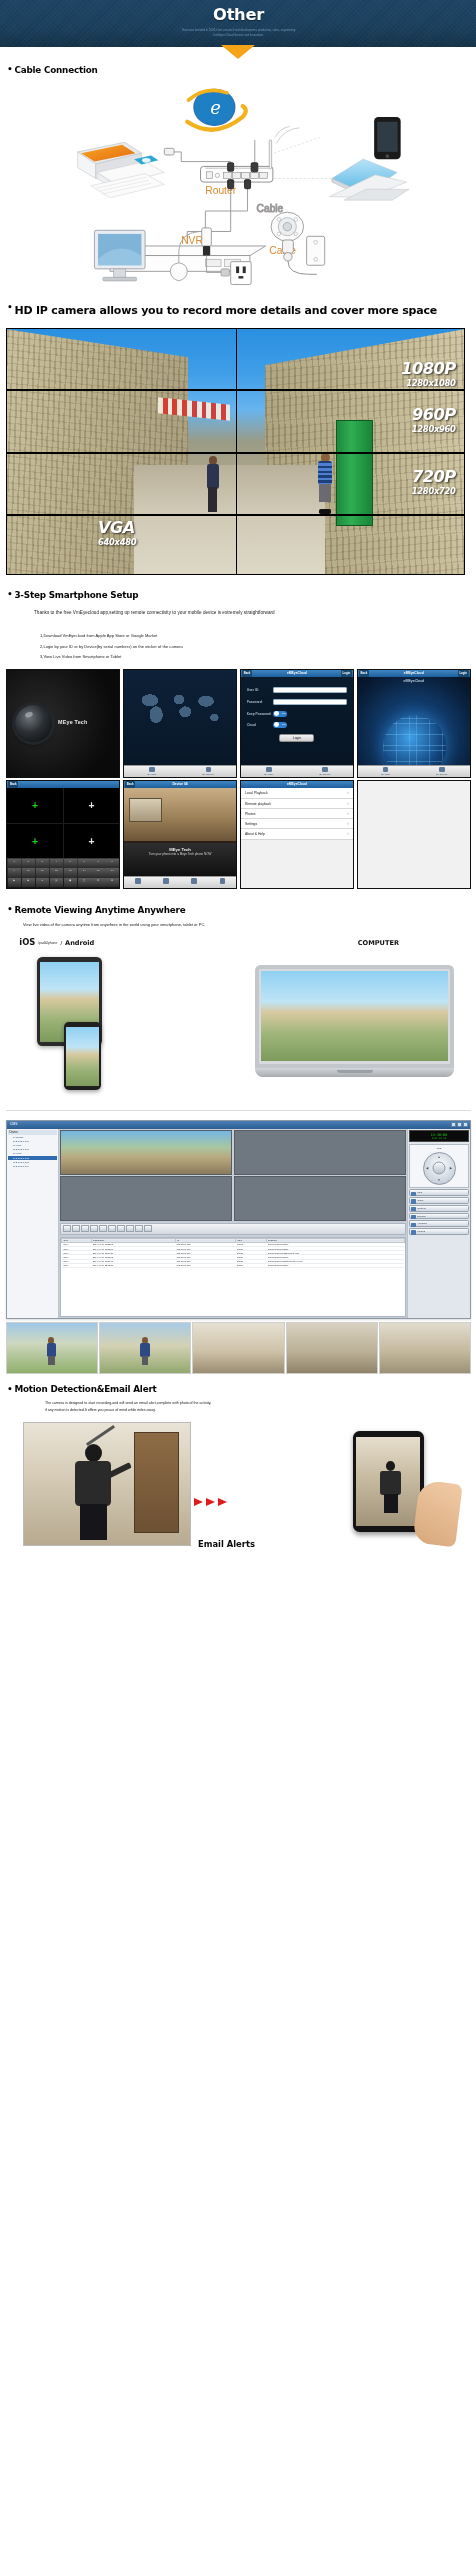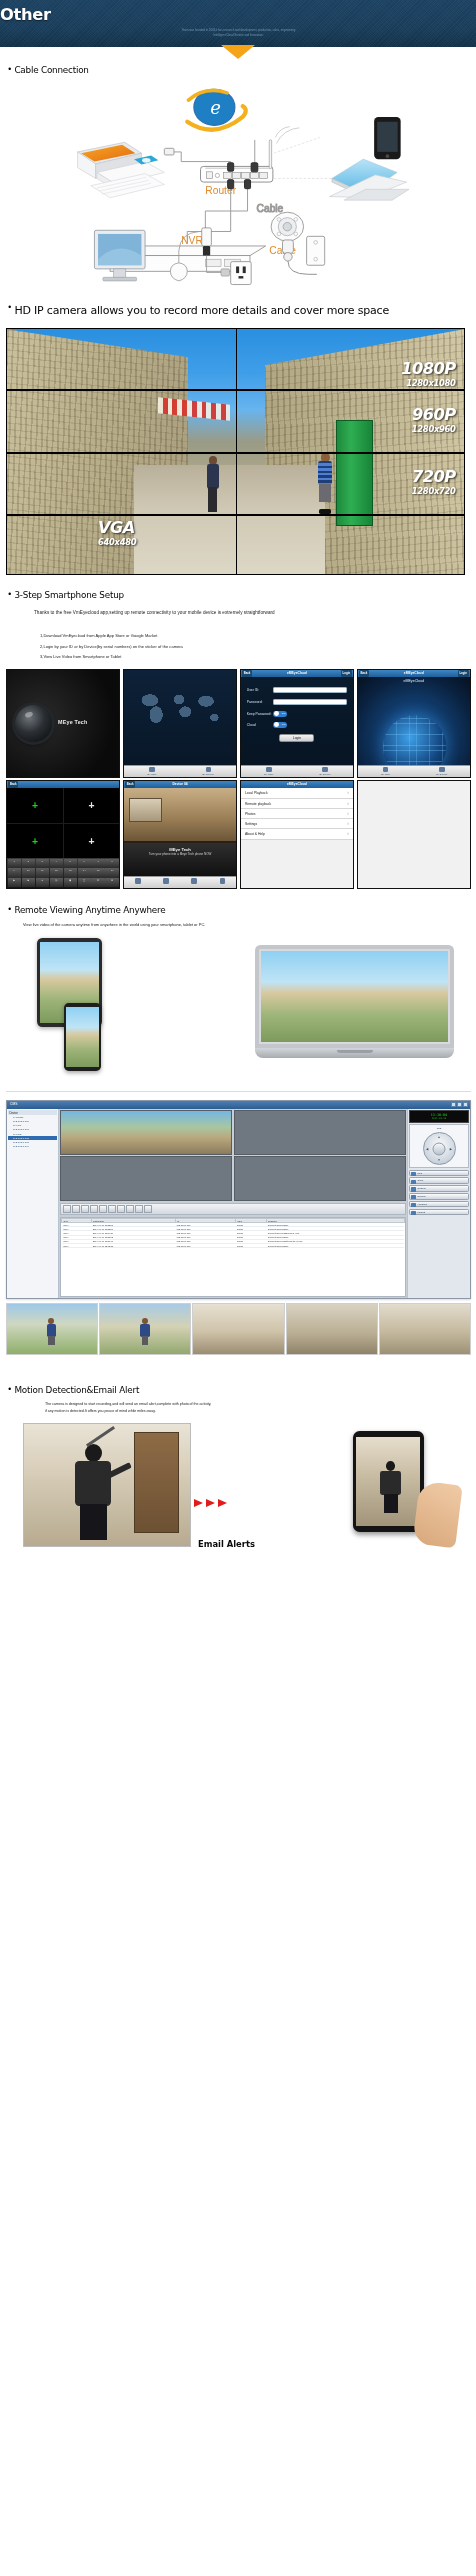--- a/index.html
+++ b/index.html
@@ -19,20 +19,21 @@
     position:relative;
     height:47px;
     background:#1c4363;
     background-image:
        repeating-linear-gradient(135deg, rgba(255,255,255,.035) 0 0.6px, rgba(0,0,0,0) 0.6px 1.8px),
        repeating-linear-gradient(45deg, rgba(0,0,0,.06) 0 0.6px, rgba(0,0,0,0) 0.6px 1.8px),
        linear-gradient(180deg,#1d4464 0%, #1a3f5d 60%, #14324a 100%);
     overflow:visible;
   }
   .hero-title {
+    text-align:center;
     color:#fff;
     font-size:16.3px;
     font-weight:bold;
     letter-spacing:-0.3px;
     padding-top:4.8px;
     text-shadow:0 0.6px 1.2px rgba(0,0,0,.5);
     font-family:"DejaVu Sans", sans-serif;
   }
   .hero-sub {
     text-align:center;
@@ -53,21 +54,21 @@
     width:0; height:0;
     border-left:17.5px solid transparent;
     border-right:17.5px solid transparent;
     border-top:14px solid #f5a418;
     z-index:5;
   }
 
   
   .sec-head {
     font-family:"DejaVu Sans", sans-serif;
-    font-weight:normal;
+    font-weight:bold;
     font-size:8.8px;
     color:#050505;
     letter-spacing:-0.2px;
     padding:0 0 0 8.4px;
     position:relative;
   }
   .sec-head::before{
     content:"\2022";
     position:absolute; left:1.2px; top:-0.6px;
     font-size:8.4px;
@@ -920,20 +921,27 @@
       <div class="menu-li">Settings</div>
       <div class="menu-li">About &amp; Help</div>
     </div>
 
     <div class="shot s8"></div>
   </div>
 
   <div class="block" style="padding-top:15.7px;">
     <div class="sec-head">Remote Viewing Anytime Anywhere</div>
     <div class="remote-lead">View live video of the camera anytime from anywhere in the world using your smartphone, tablet or PC.</div>
+    <div class="plat-row">
+      <span class="plat-ios">iOS</span>
+      <span class="plat-ipad">ipad&amp;Iphone</span>
+      <span class="plat-sep">/</span>
+      <span class="plat-and">Android</span>
+      <span class="plat-comp">COMPUTER</span>
+    </div>
   </div>
 
   <div class="devices">
     <div class="tablet">
         <div class="scr"></div>
       </div>
     <div class="phone">
         <div class="scr"></div>
       </div>
     <div class="laptop">
@@ -1085,21 +1093,21 @@
           <div class="h"></div>
           <div class="t"></div>
           <div class="l"></div>
         </div>
       </div>
     <div class="th c"></div>
     <div class="th d"></div>
     <div class="th e"></div>
   </div>
 
-  <div class="block" style="padding-top:30px;">
+  <div class="block" style="padding-top:10px;">
     <div class="sec-head">Motion Detection&amp;Email Alert</div>
     <div class="motion-lead">
       <div>The camera is designed to start recording,and will send an email alert,complete with photo of the activity,</div>
       <div>if any motion is detected.It offers you peace of mind while miles away.</div>
     </div>
   </div>
 
   <div class="motion-wrap">
     <div class="intruder">
       <div class="door"></div>

